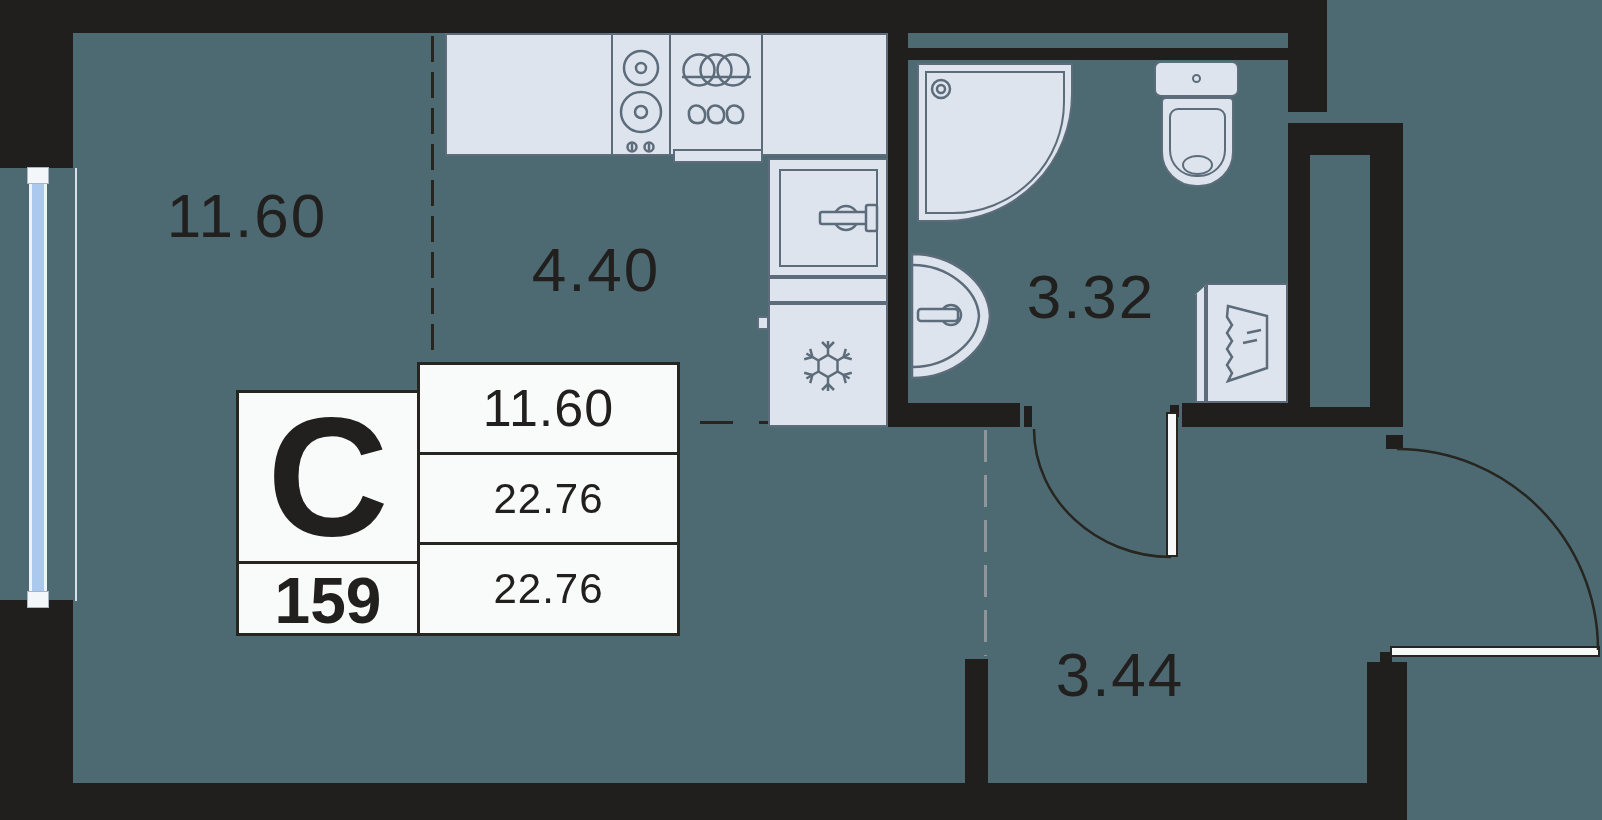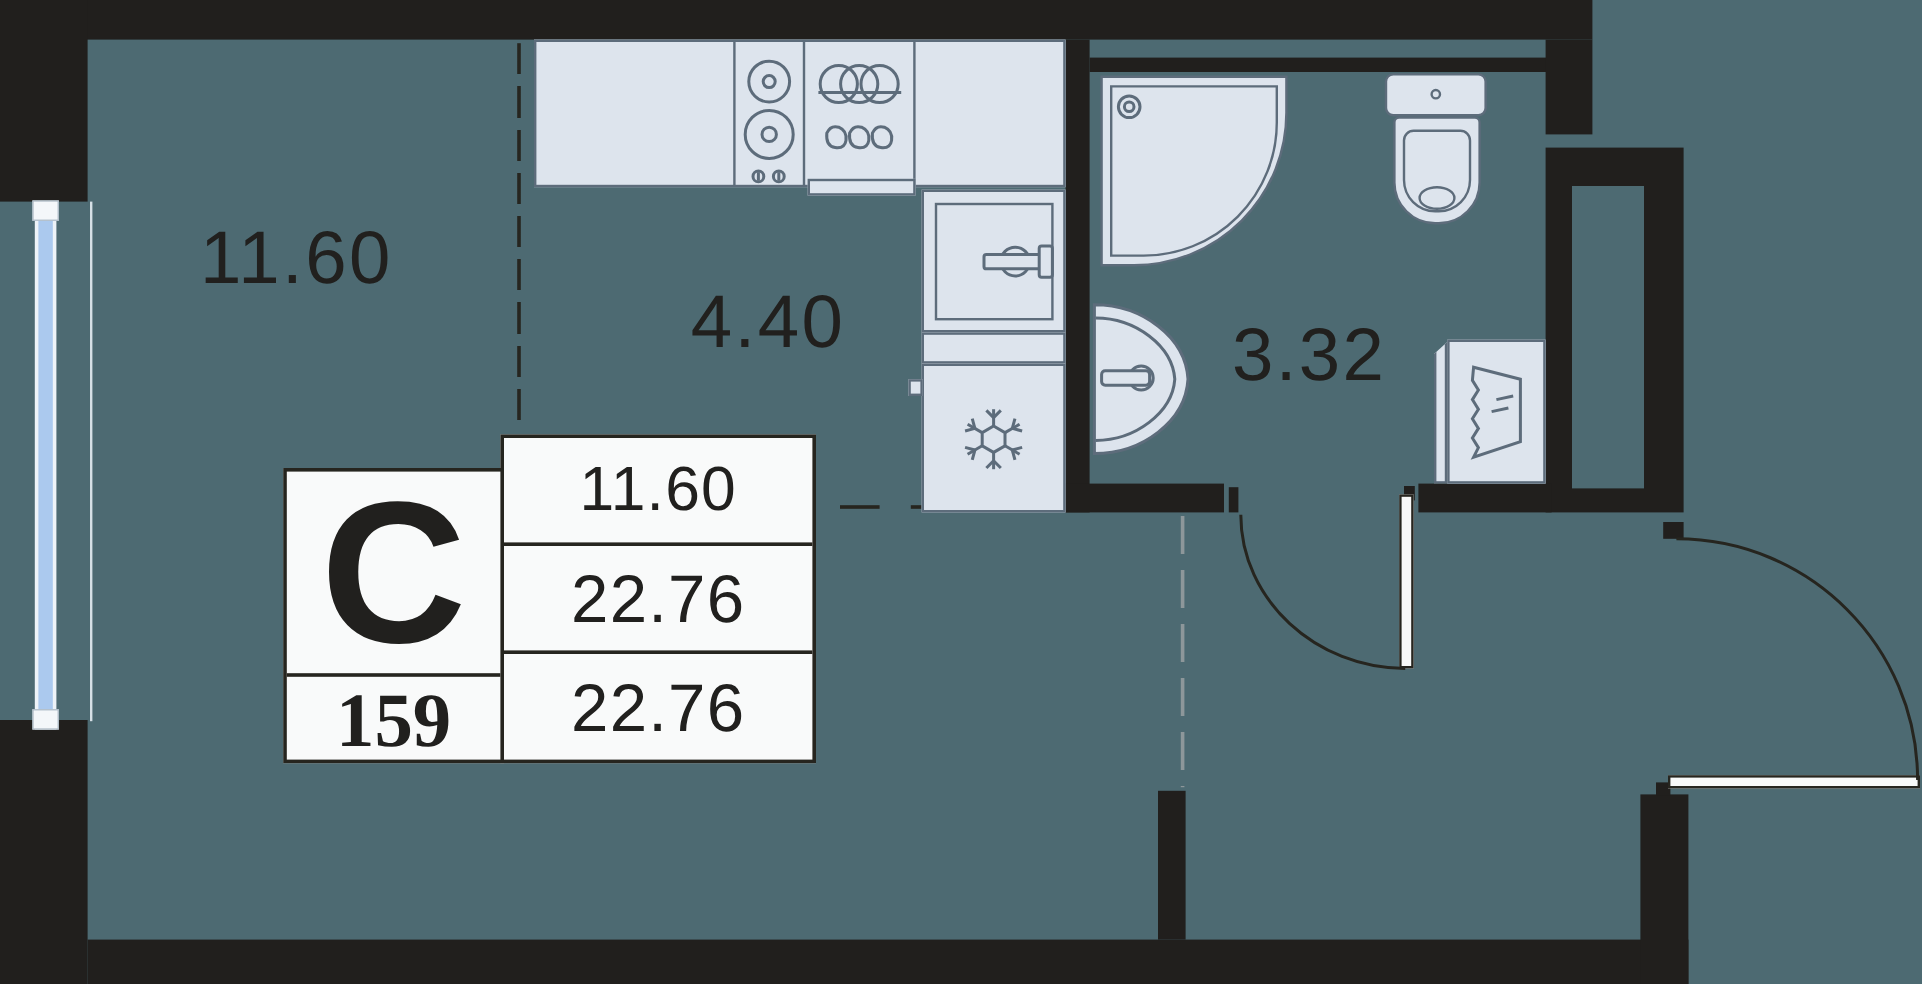--- a/index.html
+++ b/index.html
@@ -22,23 +22,23 @@
   .dash-light{background:repeating-linear-gradient(to bottom,var(--dash-light,#8d979a) 0 32px,transparent 32px 45px);}
   svg.overlay{position:absolute;left:0;top:0;pointer-events:none;}
   .sym{stroke:var(--fixture-stroke,#5d6c7b);fill:none;stroke-width:2.5;}
   .sym-fill{stroke:var(--fixture-stroke,#5d6c7b);fill:var(--fixture-fill,#dde4ed);stroke-width:2.5;}
   .arc{stroke:var(--dash-dark,#26251f);fill:none;stroke-width:2.5;}
   
   .tcol{position:absolute;box-sizing:border-box;background:var(--table-bg,#f9fafa);border:3px solid var(--table-border,#26251f);display:flex;flex-direction:column;}
   .tcell{display:flex;align-items:center;justify-content:center;color:var(--text,#21201e);}
   .tcell + .tcell{border-top:3px solid var(--table-border,#26251f);}
   .cell-letter{font-size:168px;font-weight:700;flex:155 0 0;line-height:1;}
-  .cell-number{font-size:64px;font-weight:700;flex:88 0 0;font-family:Liberation Serif, serif;}
+  .cell-number{font-size:64px;font-weight:700;flex:88 0 0;}
   .cell-a1{font-size:52px;flex:88 0 0;letter-spacing:1px;}
-  .cell-a2,.cell-a3{font-size:56px;flex:89 0 0;letter-spacing:1px;}
+  .cell-a2,.cell-a3{font-size:42px;flex:89 0 0;letter-spacing:1px;}
   .jamb{position:absolute;background:var(--wall,#211f1d);}
   .seg{position:absolute;height:3px;background:var(--dash-dark,#26251f);}
 </style>
 </head>
 <body>
 
 <div class="plan">
 
   <div class="w" style="left:0;top:0;width:1327px;height:33px;"></div>
   <div class="w" style="left:0;top:0;width:73px;height:168px;"></div>
@@ -176,22 +176,23 @@
       <path class="sym" d="M 1228 306 L 1267 316 L 1267 368 L 1228 381 L 1232 373 L 1227 365 L 1232 357 L 1227 349 L 1232 341 L 1227 333 L 1232 325 L 1227 317 Z" stroke-width="2.3"></path>
       <line class="sym" x1="1247" y1="333" x2="1261" y2="330" stroke-width="2.3"></line>
       <line class="sym" x1="1243" y1="343" x2="1257" y2="340" stroke-width="2.3"></line>
     </g>
 
     <path class="arc" d="M 1034 429 C 1034 500 1097 557 1171 557"></path>
     <path class="arc" d="M 1397 449 C 1508 449 1598 539 1598 650"></path>
   </svg>
 
   <div class="room-label" style="left:247px;top:215px;">11.60</div>
-  <div class="room-label" style="left:640px;top:269px;">4.40</div>
+  <div class="room-label" style="left:596px;top:269px;">4.40</div>
   <div class="room-label" style="left:1091px;top:296px;">3.32</div>
+  <div class="room-label" style="left:1120px;top:674px;">3.44</div>
 
   <div class="tcol" style="left:417px;top:362px;width:263px;height:274px;">
     <div class="tcell cell-a1">11.60</div>
     <div class="tcell cell-a2">22.76</div>
     <div class="tcell cell-a3">22.76</div>
   </div>
   <div class="tcol" style="left:236px;top:390px;width:184px;height:246px;">
     <div class="tcell cell-letter">С</div>
     <div class="tcell cell-number">159</div>
   </div>

